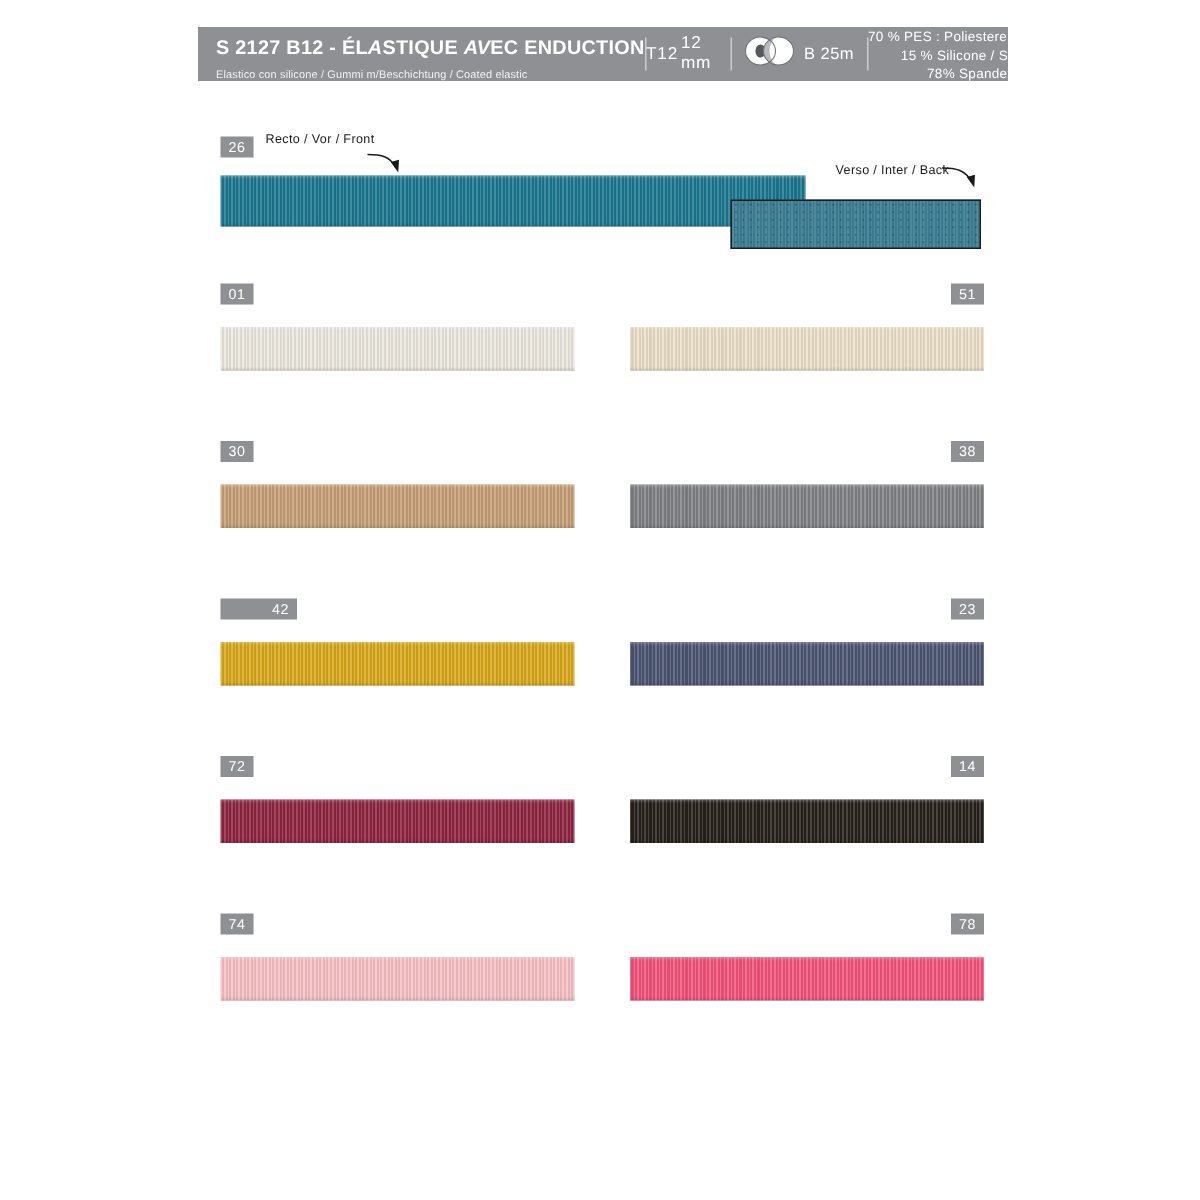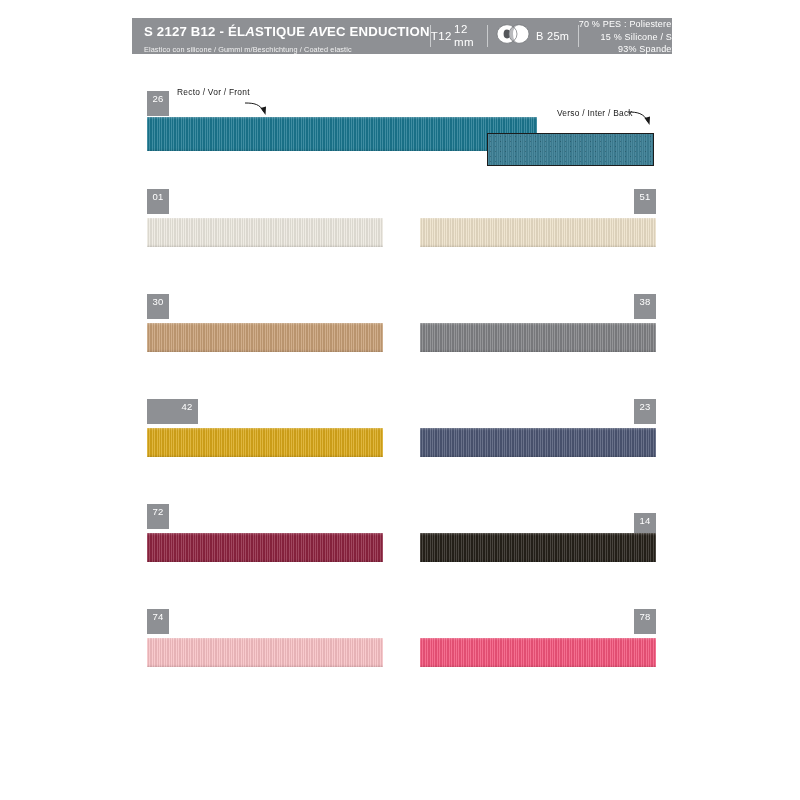--- a/index.html
+++ b/index.html
@@ -102,21 +102,21 @@
   .sheet {
     position: absolute;
     left: 0;
     top: 0;
     width: 800px;
     height: 800px;
   }
   .code-tag {
     position: absolute;
     width: 22px;
-    height: 25px;
+    height: 14px;
     background: #8e9094;
     color: #ffffff;
     font-size: 9.5px;
     line-height: 15px;
     text-align: center;
     letter-spacing: 0.3px;
   }
   .swatch {
     position: absolute;
     height: 29px;
@@ -208,21 +208,21 @@
         </svg>
       </span>
       <span class="hdr-spool-label">B 25m</span>
     </div>
 
     <div class="hdr-divider"></div>
 
     <div class="hdr-comp-block">
       <div class="comp-line">70 % PES : Poliestere / Polyeste</div>
       <div class="comp-line">15 % Silicone / Silikon</div>
-      <div class="comp-line">93% Spandex</div>
+      <div class="comp-line">78% Spandex</div>
     </div>
   </div>
 
   <div class="code-tag" style="left: 147px; top: 91px; background-color: rgb(142, 144, 148);">26</div>
 
   <div class="annot" style="left:177px; top:87px;">Recto / Vor / Front</div>
 
   <svg class="arrow-svg" style="left:244px; top:99px;" width="28" height="20" viewBox="0 0 28 20">
     <path d="M1 4 C10 4, 16 5, 20 13" stroke="#1a1a1a" stroke-width="1" fill="none"></path>
     <path d="M16.5 9 L21.5 16 L22 7.5 Z" fill="#1a1a1a"></path>
@@ -246,21 +246,21 @@
       <div class="code-tag" style="left: 147px; top: 294px; background-color: rgb(142, 144, 148);">30</div>
       <div class="swatch ribbed edge-soft" style="left: 147px; top: 323px; width: 236px; background-color: rgb(199, 159, 118);"></div>
       <div class="code-tag" style="left: 634px; top: 294px; background-color: rgb(142, 144, 148);">38</div>
       <div class="swatch ribbed edge-soft" style="left: 420px; top: 323px; width: 236px; background-color: rgb(128, 129, 132);"></div>
       <div class="code-tag" style="left: 147px; top: 399px; background-color: rgb(142, 144, 148); padding-left: 29px;">42</div>
       <div class="swatch ribbed edge-soft" style="left: 147px; top: 428px; width: 236px; background-color: rgb(217, 168, 26);"></div>
       <div class="code-tag" style="left: 634px; top: 399px; background-color: rgb(142, 144, 148);">23</div>
       <div class="swatch ribbed edge-soft" style="left: 420px; top: 428px; width: 236px; background-color: rgb(76, 86, 115);"></div>
       <div class="code-tag" style="left: 147px; top: 504px; background-color: rgb(142, 144, 148);">72</div>
       <div class="swatch ribbed edge-soft" style="left: 147px; top: 533px; width: 236px; background-color: rgb(142, 36, 64);"></div>
-      <div class="code-tag" style="left: 634px; top: 504px; background-color: rgb(142, 144, 148); margin-top: 9px;">14</div>
+      <div class="code-tag" style="left: 634px; top: 504px; background-color: rgb(142, 144, 148);">14</div>
       <div class="swatch ribbed edge-soft" style="left: 420px; top: 533px; width: 236px; background-color: rgb(38, 33, 26);"></div>
       <div class="code-tag" style="left: 147px; top: 609px; background-color: rgb(142, 144, 148);">74</div>
       <div class="swatch ribbed edge-soft" style="left: 147px; top: 638px; width: 236px; background-color: rgb(247, 192, 196);"></div>
       <div class="code-tag" style="left: 634px; top: 609px; background-color: rgb(142, 144, 148);">78</div>
       <div class="swatch ribbed edge-soft" style="left: 420px; top: 638px; width: 236px; background-color: rgb(242, 84, 123);"></div>
     </div>
 
 </div>
 
 </body></html>

